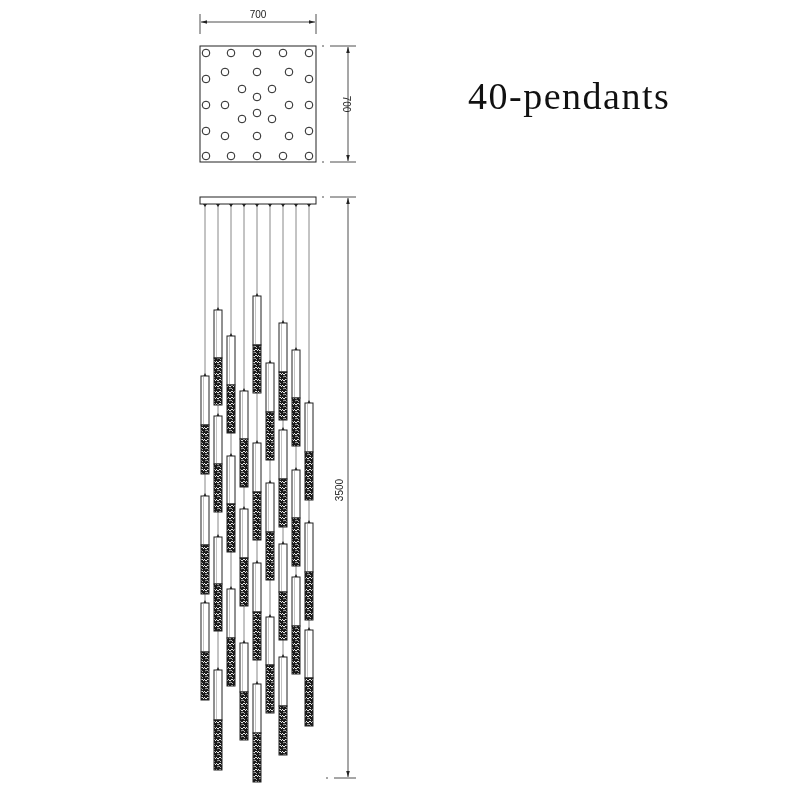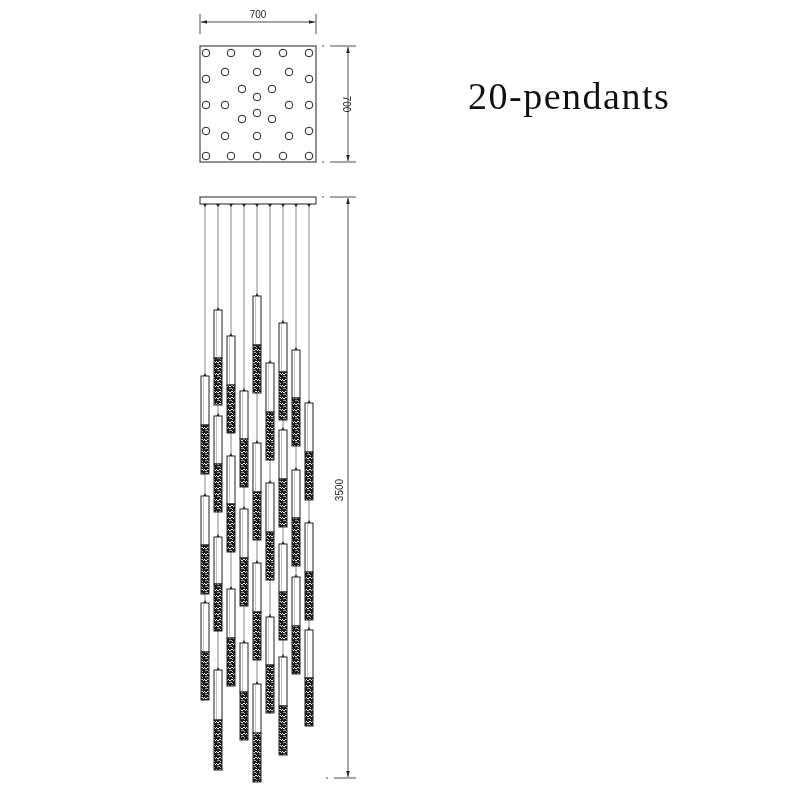--- a/index.html
+++ b/index.html
@@ -12,21 +12,21 @@
       white-space: nowrap;
     }
     .dim-text {
       font-family: "Liberation Sans", "DejaVu Sans", sans-serif;
       font-size: 10px; fill: #222222;
     }
   </style>
 </head>
 <body>
 
-<div class="title">20-pendants</div>
+<div class="title">40-pendants</div>
 
 <svg id="drawing" xmlns="http://www.w3.org/2000/svg" width="800" height="800" viewBox="0 0 800 800">
   <defs>
     <marker id="arrow" viewBox="0 0 10 10" refX="10" refY="5" markerWidth="8" markerHeight="8" orient="auto-start-reverse">
       <path d="M0,2 L10,5 L0,8 z" fill="#222"></path>
     </marker>
     <pattern id="crystal" patternUnits="userSpaceOnUse" width="6" height="6">
       <rect width="6" height="6" fill="#1a1a1a"></rect>
       <path d="M0,1 L2,3 L4,1 L6,3" stroke="#ffffff" stroke-width="0.9" fill="none"></path>
       <path d="M1,5 L3,4 L5,6" stroke="#ffffff" stroke-width="0.7" fill="none"></path>

